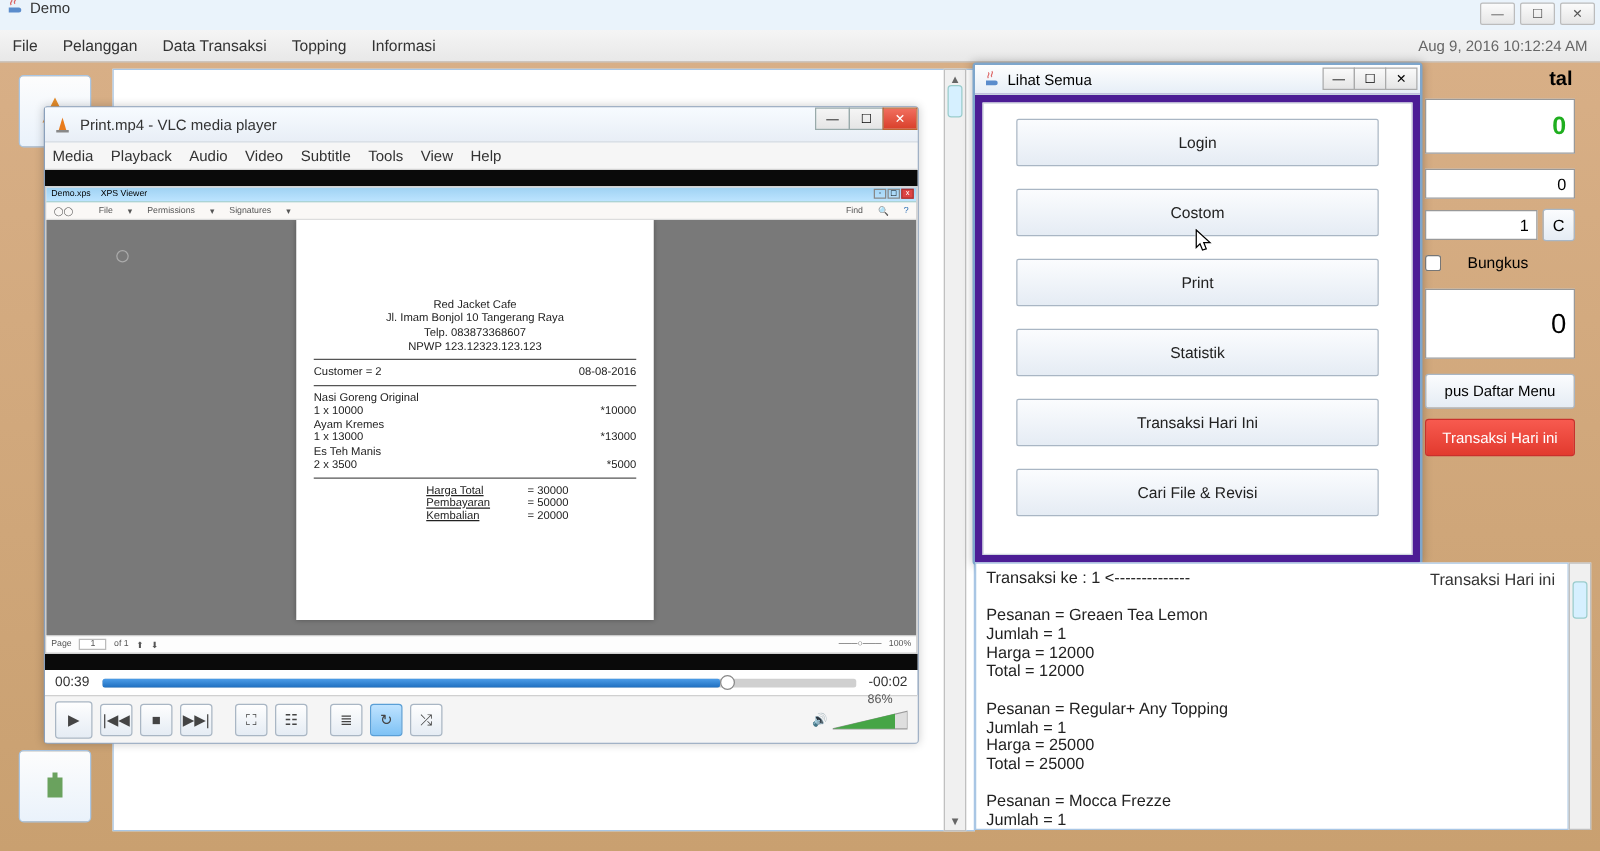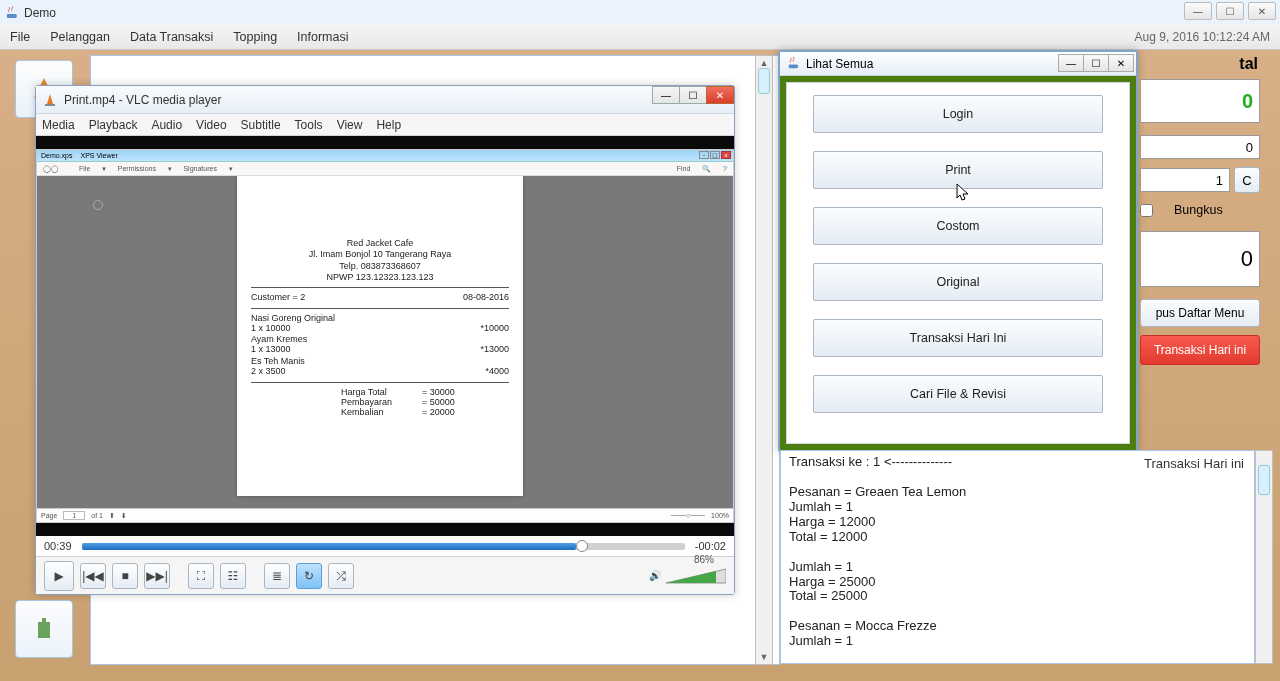--- a/index.html
+++ b/index.html
@@ -1,19 +1,19 @@
 <!DOCTYPE html>
 <html><head>
 <meta charset="utf-8">
 <style>
 * { box-sizing: border-box; margin: 0; padding: 0; font-family: "Segoe UI", Tahoma, sans-serif; }
 body { width: 1280px; height: 681px; background: linear-gradient(#d9b088,#c9a070); overflow: hidden; position: relative; }
 
 
-.demo-title { position:absolute; top:0; left:0; right:0; height:24px; background:#eaf3fb; border-bottom:1px solid #8b5cf6; display:flex; align-items:center; padding:13px 4px;}
+.demo-title { position:absolute; top:0; left:0; right:0; height:24px; background:#eaf3fb; border-bottom:1px solid #8b5cf6; display:flex; align-items:flex-end; padding:13px 4px;}
 .demo-title .coffee { width:16px; height:16px; margin-right:4px; display:inline-block;}
 .demo-title .coffee svg{width:16px;height:16px;}
 .demo-title span.t { font-size:12px; color:#333;}
 .win-ctl-grp { position:absolute; right:4px; top:2px; display:flex; gap:4px;}
 .win-ctl { width:28px; height:18px; border:1px solid #bcbcbc; border-radius:2px; background:linear-gradient(#fbfbfb,#e6e6e6); display:flex; align-items:center; justify-content:center; font-size:10px; color:#555;}
 
 .menu-bar { position:absolute; top:24px; left:0; right:0; height:26px; background:linear-gradient(#f5f5f5,#e8e8e8); border-bottom:1px solid #c7c7c7; display:flex; align-items:center; padding:0 10px; font-size:12.5px; color:#333;}
 .menu-bar .mi{ margin-right:20px;}
 .menu-bar .clock{ margin-left:auto; color:#666; font-size:12px;}
 
@@ -49,40 +49,40 @@
 .xps-top .xw span.cl{ background:#d44; color:#fff; border-color:#a33;}
 .xps-tool{ height:14px; background:#faf8f6; border-bottom:1px solid #ddd; font-size:7px; color:#555; display:flex; align-items:center;padding:0 6px; gap:12px;}
 .xps-body{ position:absolute; top:26px; left:0; right:0; bottom:14px; background:#797979; overflow:hidden;}
 .xps-body .curs{ position:absolute; top:24px; left:56px; width:10px; height:10px; border:1px solid #aaa; border-radius:50%;}
 .paper{ position:absolute; top:0px; left:200px; width:286px; height:320px; background:#fff; box-shadow:0 0 4px rgba(0,0,0,.3); font-size:9px; color:#222; padding:62px 14px 10px 14px;}
 .paper .ctr{text-align:center; line-height:1.25;}
 .paper .row{ display:flex; justify-content:space-between; line-height:1.3;}
 .paper hr{ border:none; border-top:1px solid #555; margin:4px 0;}
 .paper .totals{ padding-left:90px;}
 .paper .totals .trow{display:flex; gap:6px;}
-.paper .totals .trow span:first-child{width:75px;}
+.paper .totals .trow span:first-child{width:75px;text-decoration:underline;}
 .xps-foot{ position:absolute; bottom:0; left:0; right:0; height:14px; background:#fdfdfd; border-top:1px solid #ccc; font-size:7px; color:#555; display:flex; align-items:center; padding:0 4px; gap:6px;}
 .xps-foot .zr{ margin-left:auto;}
 
 .vlc-time{ height:20px; display:flex; align-items:center; padding:0 8px; font-size:11px; color:#333;}
 .vlc-time .bar{ flex:1; height:7px; background:#d0d0d0; margin:0 10px; position:relative; border-radius:2px;}
 .vlc-time .bar .fill{ position:absolute; left:0; top:0; bottom:0; width:82%; background:linear-gradient(#4d9de8,#1f6fc0); border-radius:2px;}
 .vlc-time .bar .knob{ position:absolute; left:82%; top:-3px; width:12px; height:12px; background:#fff; border:1px solid #888; border-radius:50%;}
 
 .vlc-ctrls{ height:38px; border-top:1px solid #d0d0d0; display:flex; align-items:center; padding:0 8px; gap:6px; background:#f5f5f5;}
 .vlc-ctrls .btn{ width:26px; height:26px; border:1px solid #a9b6c4; border-radius:3px; background:linear-gradient(#fefefe,#e5ecf4); display:flex; align-items:center; justify-content:center; font-size:12px; color:#444;}
 .vlc-ctrls .btn.play{ width:30px; height:30px;}
 .vlc-ctrls .btn.active{ background:linear-gradient(#bfe3ff,#7ec2f5); border-color:#5a9fd6;}
 .vlc-ctrls .vol{ margin-left:auto; display:flex; align-items:center; gap:4px; font-size:10px; color:#555;}
 .vlc-ctrls .vol .tri{ width:60px; height:18px; position:relative;}
 .vlc-ctrls .vol .tri svg{width:60px;height:18px;}
 .vlc-ctrls .vol .pct{ position:absolute; top:-13px; right:12px; font-size:10px;}
 
 
-.ls{ position:absolute; top:50px; left:778px; width:360px; height:402px; background:#4d7c0f; border:2px solid #7ea6cc; border-radius:3px; box-shadow:0 0 8px rgba(0,0,0,.25);}
+.ls{ position:absolute; top:50px; left:778px; width:360px; height:402px; background:#4c1d95; border:2px solid #7ea6cc; border-radius:3px; box-shadow:0 0 8px rgba(0,0,0,.25);}
 .ls .ls-tbar{ height:24px; background:linear-gradient(#fefefe,#e6eef7); border-bottom:1px solid #c7d3e0; display:flex; align-items:center; padding:0 6px; font-size:12px; position:relative;}
 .ls .ls-tbar .cone{ width:15px; height:15px; margin-right:5px;display:inline-block;}
 .ls .wgrp{position:absolute; right:2px; top:2px; display:flex;}
 .ls .wbtn{ width:26px; height:18px; border:1px solid #aaa; background:linear-gradient(#fafafa,#e5e5e5); display:flex; align-items:center; justify-content:center; font-size:10px; margin-left:-1px;}
 .ls-body{ padding:12px; background:#fff; margin:6px; border:1px solid #cfd7e0; height:362px;}
 .ls-btn{ width:290px; height:38px; margin:0 auto 18px auto; display:flex; align-items:center; justify-content:center; border:1px solid #a9b6c4; border-radius:2px; background:linear-gradient(#fbfcfe,#e5ecf4); font-size:12.5px; color:#222;}
 
 
 .rp{ position:absolute; top:55px; left:1140px; width:120px; height:395px; }
 .rp .lblTotal{ font-size:16px; font-weight:bold; text-align:right; padding-right:2px;}
@@ -226,21 +226,21 @@
             <div>Ayam Kremes</div>
             <div class="row">
                 <span>1 x 13000</span>
                 <span>*13000</span>
               </div>
           </div>
           <div>
             <div>Es Teh Manis</div>
             <div class="row">
                 <span>2 x 3500</span>
-                <span>*4000</span>
+                <span>*5000</span>
               </div>
           </div>
           <hr>
           <div class="totals">
             <div class="trow">
                 <span>Harga Total</span>
                 <span>= 30000</span>
               </div>
             <div class="trow">
                 <span>Pembayaran</span>
@@ -306,23 +306,23 @@
         </svg></span>
     <span>Lihat Semua</span>
     <div class="wgrp">
       <div class="wbtn">—</div>
       <div class="wbtn">☐</div>
       <div class="wbtn">✕</div>
     </div>
   </div>
   <div class="ls-body">
     <div class="ls-btn">Login</div>
+    <div class="ls-btn">Costom</div>
     <div class="ls-btn">Print</div>
-    <div class="ls-btn">Costom</div>
-    <div class="ls-btn">Original</div>
+    <div class="ls-btn">Statistik</div>
     <div class="ls-btn">Transaksi Hari Ini</div>
     <div class="ls-btn">Cari File &amp; Revisi</div>
   </div>
 </div>
 
 <div class="rp">
   <div class="lblTotal">tal</div>
   <div class="big0">0</div>
   <div class="fld">0</div>
   <div class="frow">
@@ -340,20 +340,21 @@
 
 <div class="txarea">
   <div class="hdr2">Transaksi Hari ini</div>
   <div>Transaksi ke : 1 &lt;--------------</div>
   <div>&nbsp;</div>
   <div>Pesanan = Greaen Tea Lemon</div>
   <div>Jumlah  = 1</div>
   <div>Harga   = 12000</div>
   <div>Total   = 12000</div>
   <div>&nbsp;</div>
+  <div>Pesanan = Regular+ Any Topping</div>
   <div>Jumlah  = 1</div>
   <div>Harga   = 25000</div>
   <div>Total   = 25000</div>
   <div>&nbsp;</div>
   <div>Pesanan = Mocca Frezze</div>
   <div>Jumlah  = 1</div>
 </div>
 <div class="txscroll">
   <div class="th"></div>
 </div>

